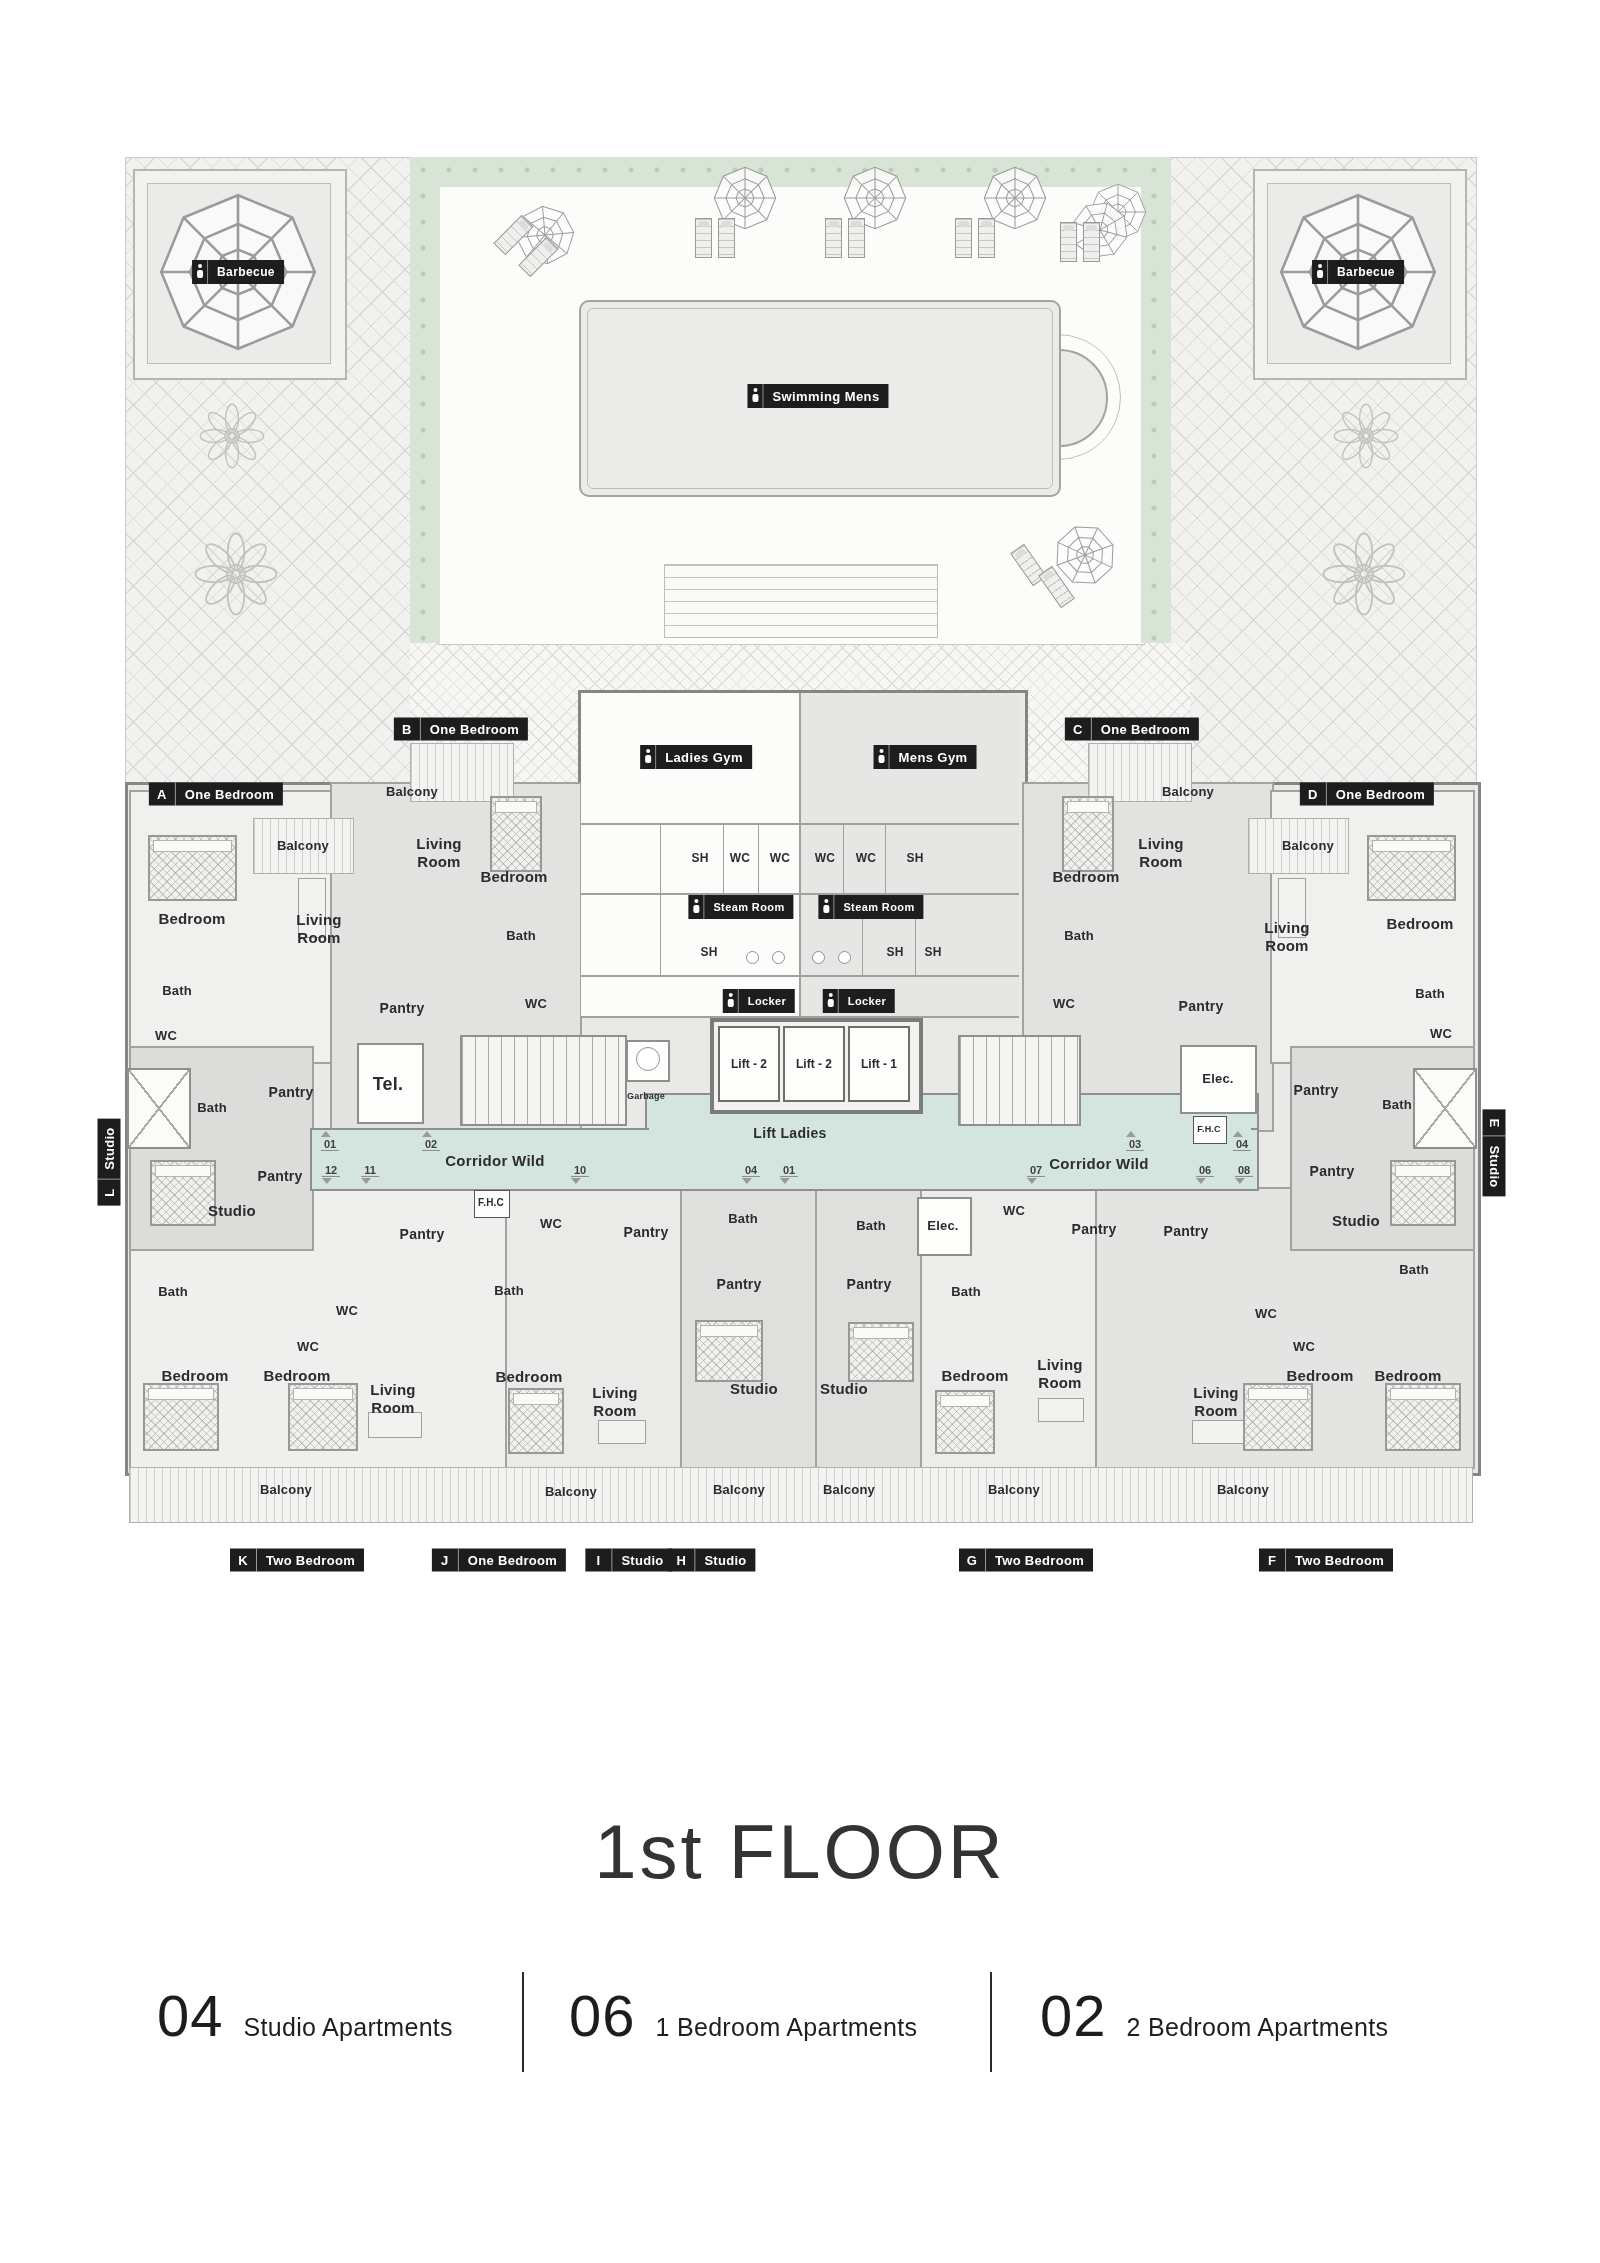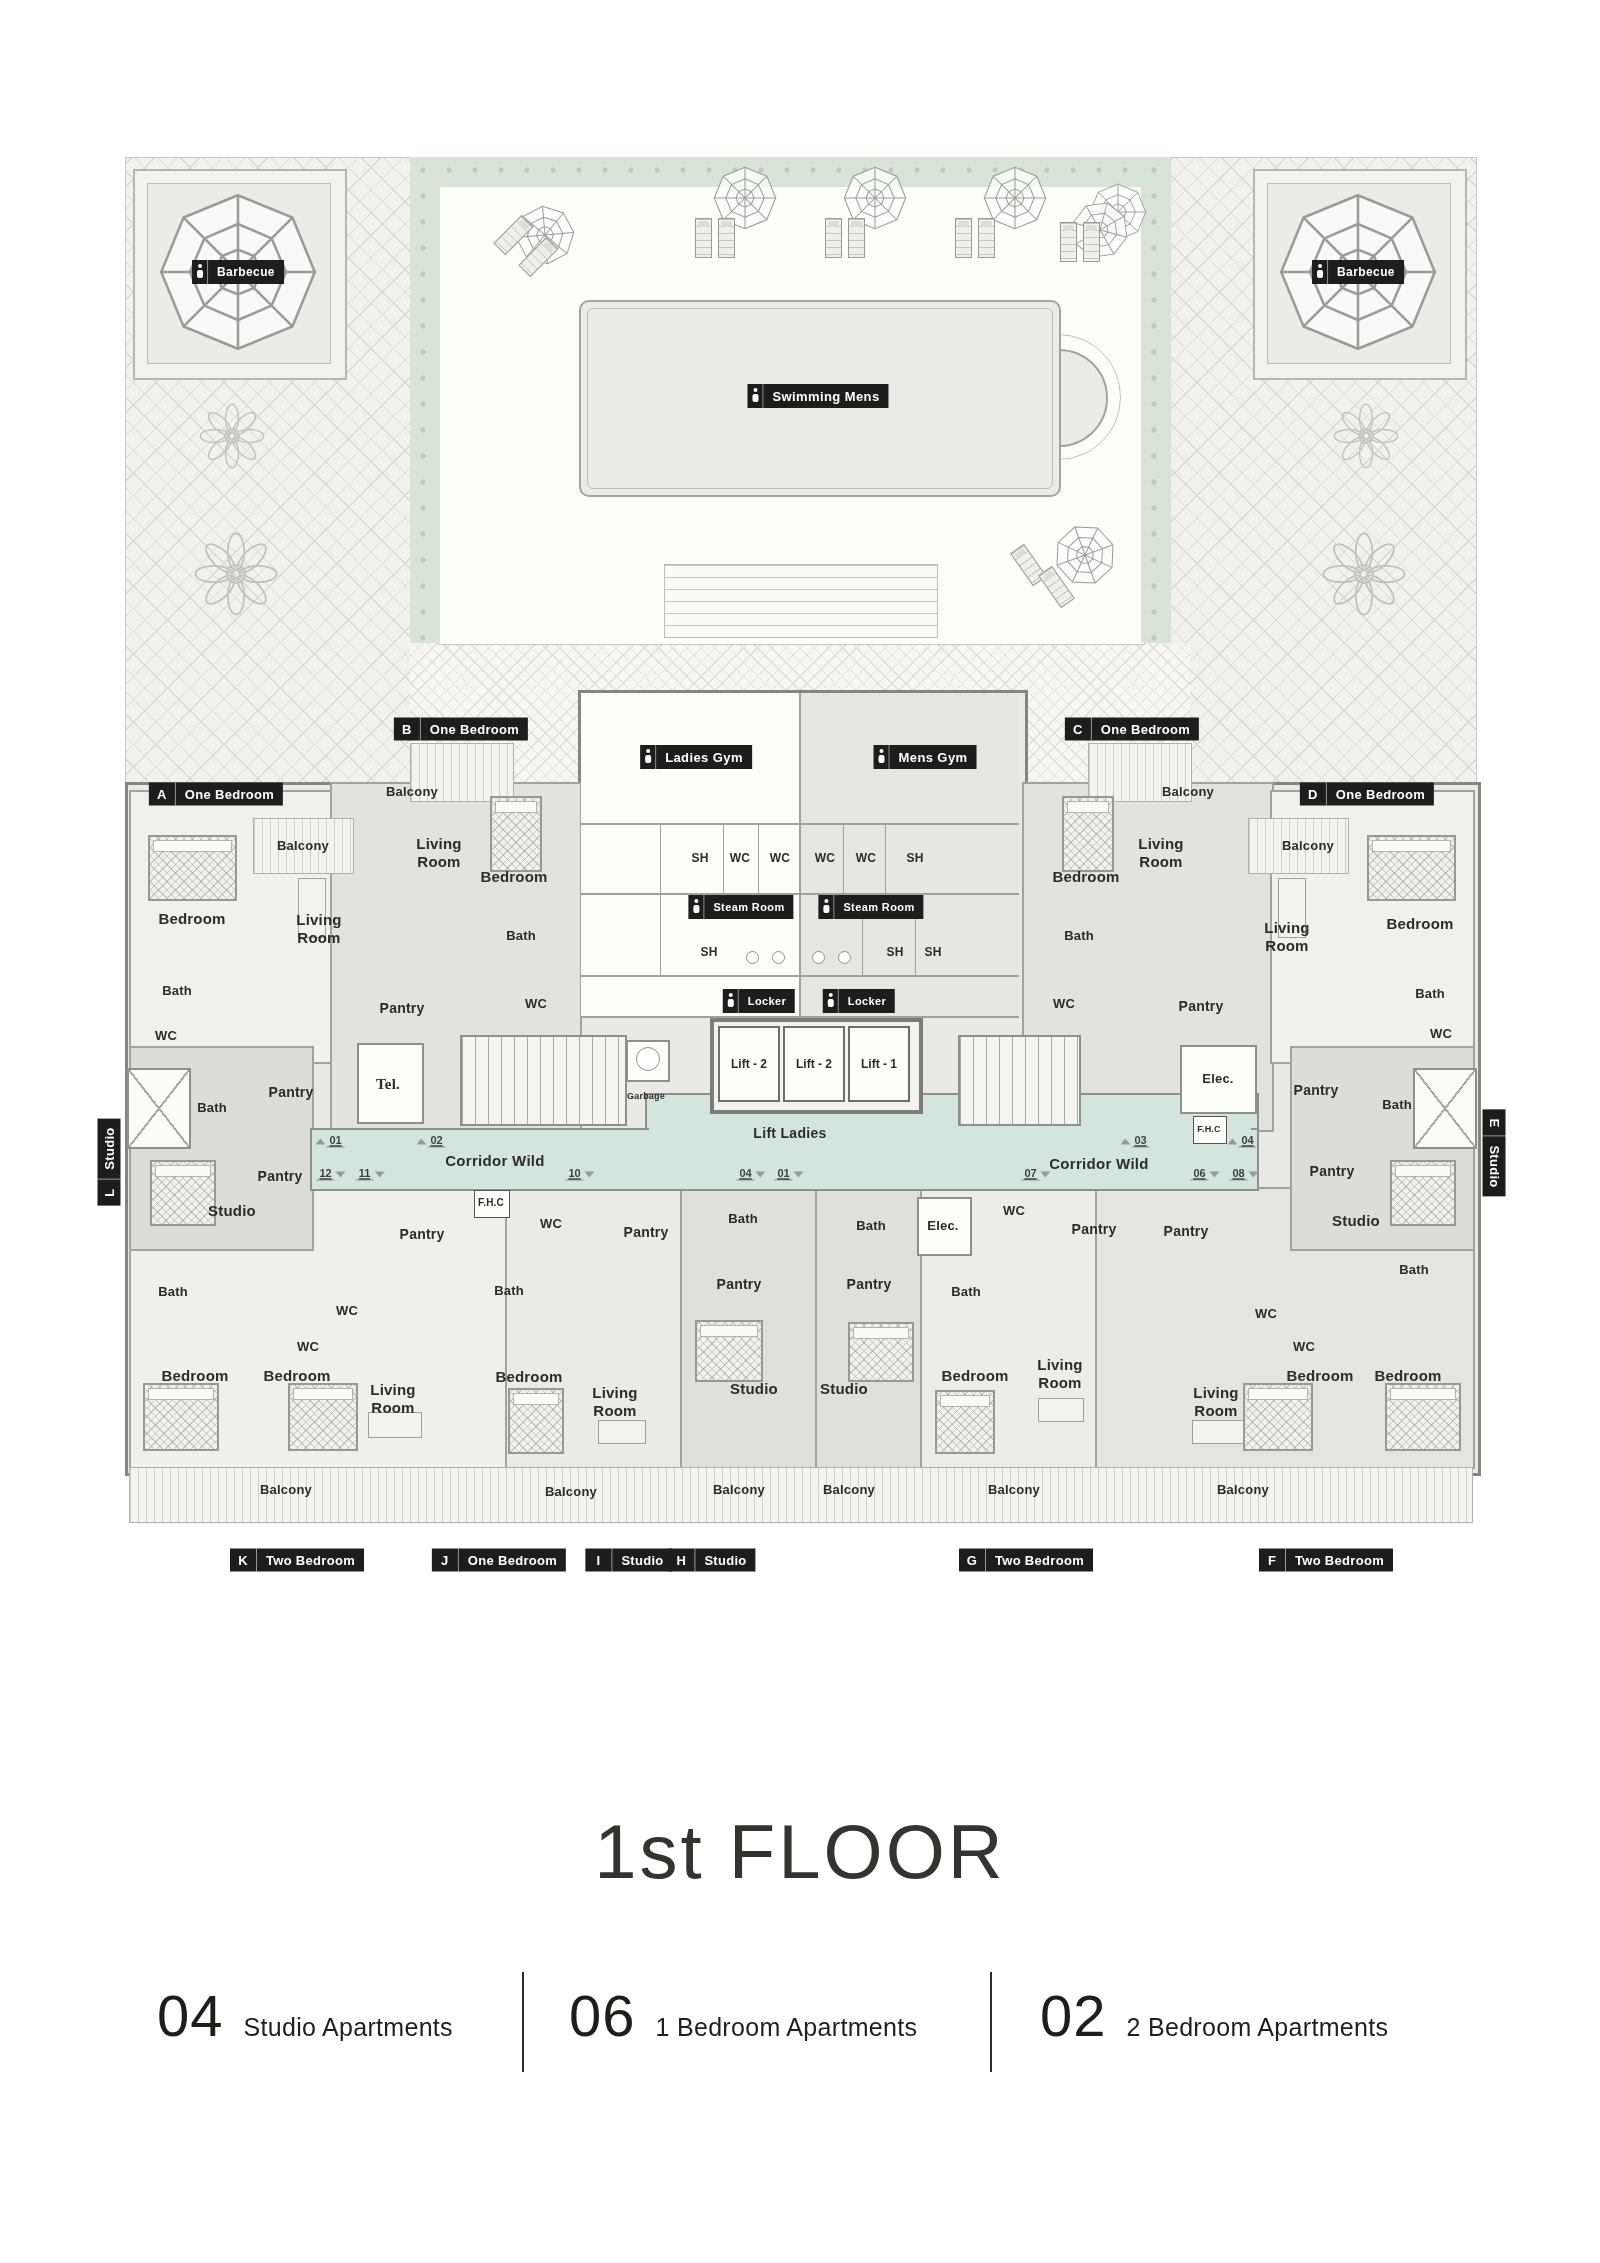--- a/index.html
+++ b/index.html
@@ -63,21 +63,21 @@
   .tag.vu{writing-mode:vertical-rl;transform:translate(-50%,-50%) rotate(180deg);height:auto;width:23px;}
   .tag.vu .lt{min-height:22px;min-width:0;padding:2px 0;}
   .tag.vu .dv{width:auto;height:1px;align-self:stretch;}
   .tag.vu .tp{padding:9px 0;}
   .alabel{position:absolute;transform:translate(-50%,-50%);background:#1d1d1d;color:#fff;display:inline-flex;align-items:center;
     font-weight:bold;z-index:8;height:24px;letter-spacing:.4px;}
   .alabel .pic{position:relative;width:15px;align-self:stretch;border-right:1px solid rgba(255,255,255,.5);}
   .alabel .pic::before{content:"";position:absolute;top:4px;left:50%;transform:translateX(-50%);width:4px;height:4px;background:#fff;border-radius:50%;}
   .alabel .pic::after{content:"";position:absolute;top:10px;left:50%;transform:translateX(-50%);width:6px;height:8px;background:#fff;border-radius:2px;}
   .alabel .altext{padding:0 9px;white-space:nowrap;}
-  .door{position:absolute;transform:translate(-50%,-50%);z-index:7;display:flex;flex-direction:row;align-items:center;gap:1px;text-decoration:underline;}
+  .door{position:absolute;transform:translate(-50%,-50%);z-index:7;display:flex;flex-direction:column;align-items:flex-start;gap:1px;}
   .door .num{font-size:11px;font-weight:bold;color:#3f3f3d;border-bottom:1px solid #8a8a88;padding:0 3px;line-height:1.1;}
   .chev-dn{width:0;height:0;border-left:5px solid transparent;border-right:5px solid transparent;border-top:6px solid #9a9a98;}
   .chev-up{width:0;height:0;border-left:5px solid transparent;border-right:5px solid transparent;border-bottom:6px solid #9a9a98;}
   .cortext{position:absolute;transform:translate(-50%,-50%);font-weight:bold;color:#2d2d2b;z-index:6;white-space:nowrap;letter-spacing:.3px;}
   
   .big-title{position:absolute;left:0;right:0;top:1808px;text-align:center;font-size:76px;font-weight:300;
     color:#333331;letter-spacing:3px;z-index:9;}
   .legend{position:absolute;left:0;top:1972px;width:1600px;height:100px;z-index:9;}
   .lgroup{position:absolute;display:flex;align-items:baseline;gap:20px;top:10px;}
   .lcount{font-size:58px;font-weight:300;color:#1d1d1b;letter-spacing:1px;}
@@ -286,21 +286,21 @@
     <div class="room-label" style="left: 192px; top: 919px; font-size: 15px;">Bedroom</div>
     <div class="room-label wrap" style="left: 319px; top: 929px; font-size: 15px; width: 58px;">Living Room</div>
     <div class="room-label" style="left: 177px; top: 991px; font-size: 13px;">Bath</div>
     <div class="room-label" style="left: 166px; top: 1036px; font-size: 13px;">WC</div>
     <div class="room-label" style="left: 412px; top: 792px; font-size: 13px;">Balcony</div>
     <div class="room-label wrap" style="left: 439px; top: 853px; font-size: 15px; width: 58px;">Living Room</div>
     <div class="room-label" style="left: 514px; top: 877px; font-size: 15px;">Bedroom</div>
     <div class="room-label" style="left: 521px; top: 936px; font-size: 13px;">Bath</div>
     <div class="room-label" style="left: 536px; top: 1004px; font-size: 13px;">WC</div>
     <div class="room-label" style="left: 402px; top: 1008px; font-size: 14px;">Pantry</div>
-    <div class="room-label" style="left: 388px; top: 1085px; font-size: 15px; font-family: Liberation Serif, serif;">Tel.</div>
+    <div class="room-label" style="left: 388px; top: 1085px; font-size: 18px;">Tel.</div>
     <div class="room-label" style="left: 646px; top: 1096px; font-size: 9px;">Garbage</div>
     <div class="room-label" style="left: 1188px; top: 792px; font-size: 13px;">Balcony</div>
     <div class="room-label wrap" style="left: 1161px; top: 853px; font-size: 15px; width: 58px;">Living Room</div>
     <div class="room-label" style="left: 1086px; top: 877px; font-size: 15px;">Bedroom</div>
     <div class="room-label" style="left: 1079px; top: 936px; font-size: 13px;">Bath</div>
     <div class="room-label" style="left: 1064px; top: 1004px; font-size: 13px;">WC</div>
     <div class="room-label" style="left: 1201px; top: 1006px; font-size: 14px;">Pantry</div>
     <div class="room-label" style="left: 1218px; top: 1079px; font-size: 13px;">Elec.</div>
     <div class="room-label" style="left: 1308px; top: 846px; font-size: 13px;">Balcony</div>
     <div class="room-label wrap" style="left: 1287px; top: 937px; font-size: 15px; width: 58px;">Living Room</div>

